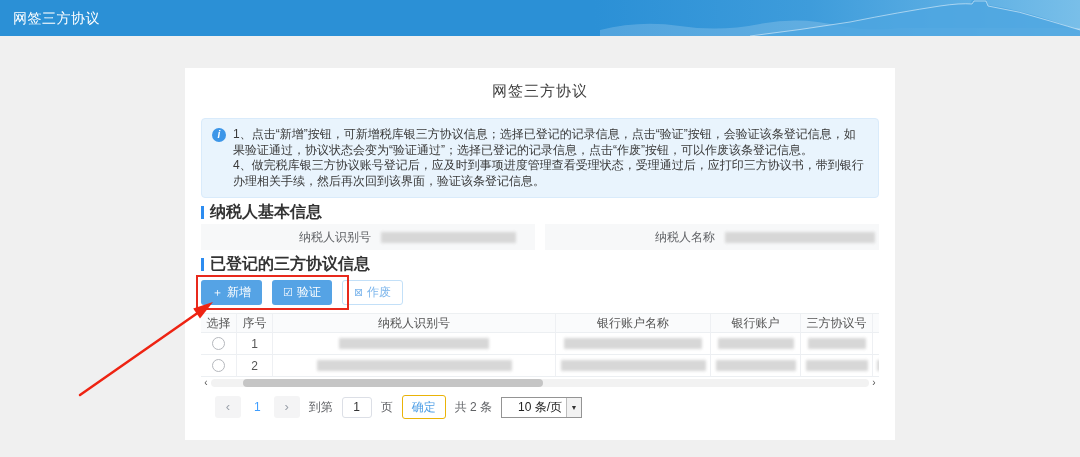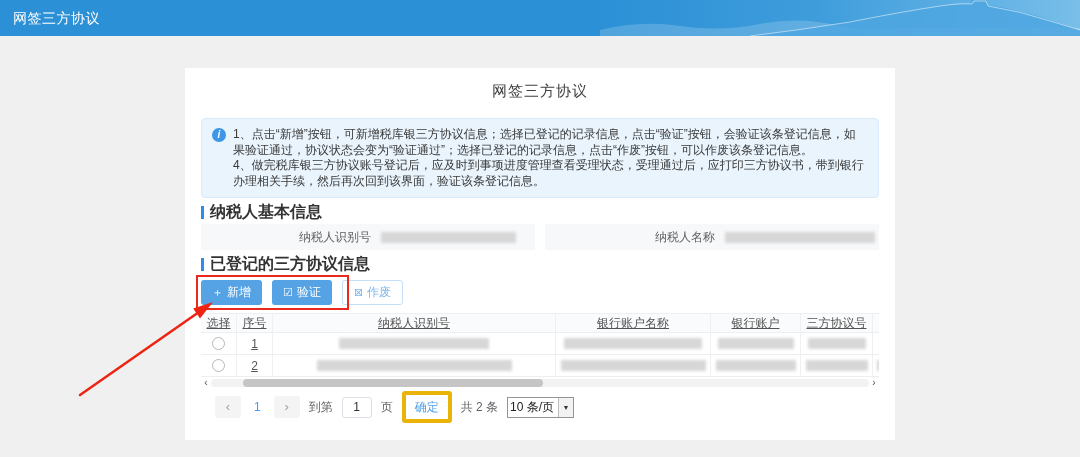--- a/index.html
+++ b/index.html
@@ -82,21 +82,21 @@
 
   
   .table-wrap { margin: 8px 16px 0; width: 678px; overflow: hidden; }
   .tbl { width: 822px; }
   .trow { display: flex; }
   .trow.head { height: 20px; background: #fafbfc; border-top: 1px solid #edf0f2; }
   .trow.body { height: 22px; background: #fff; }
   .tcell {
     display: flex; align-items: center; justify-content: center;
     border-right: 1px solid #eef0f3; border-bottom: 1px solid #eceff2;
-    color: #555; overflow: hidden; text-decoration: underline;
+    color: #555; overflow: hidden;
   }
   .trow.head .tcell { color: #555; }
   .c0 { width: 36px; } .c1 { width: 36px; } .c2 { width: 283px; }
   .c3 { width: 155px; text-align: right; } .c4 { width: 90px; } .c5 { width: 72px; } .c6 { width: 150px; }
   .radio {
     appearance: none; -webkit-appearance: none;
     width: 13px; height: 13px; border: 1px solid #b5b8bd; border-radius: 50%;
     background: #fff; cursor: pointer;
   }
   .cell-left { justify-content: flex-start; padding-left: 4px; }
@@ -115,26 +115,26 @@
     width: 26px; height: 22px; background: #f4f4f5; border-radius: 3px; border: none;
     color: #9aa0aa; font-size: 13px; line-height: 22px; text-align: center; cursor: pointer;
     font-family: inherit;
   }
   .pg-current { color: #409eff; padding: 0 4px; cursor: pointer; }
   .goto-input {
     width: 30px; height: 21px; border: 1px solid #dcdfe6; border-radius: 3px;
     text-align: center; font-size: 12px; color: #333; font-family: inherit;
   }
   .confirm-btn {
-    height: 32px; padding: 0 9px; background: #fff; border: 4px solid #eab308;
+    height: 24px; padding: 0 9px; background: #fff; border: 1px solid #eab308;
     color: #4f9fe6; border-radius: 3px; font-size: 12px; cursor: pointer; font-family: inherit;
   }
   .page-size {
     display: flex; align-items: center; height: 21px; background: #fff;
-    border: 1px solid #949494; padding-left: 2px; cursor: pointer; color: #222;
+    border: 1px solid #949494; padding-left: 16px; cursor: pointer; color: #222;
   }
   .caret-box {
     width: 15px; height: 19px; margin-left: 4px; background: #f2f2f2;
     border-left: 1px solid #bdbdbd; font-size: 7px; color: #333;
     display: flex; align-items: center; justify-content: center;
   }
 
   
   .arrow-svg { position: absolute; left: 55px; top: 290px; z-index: 6; pointer-events: none; }
 </style>

